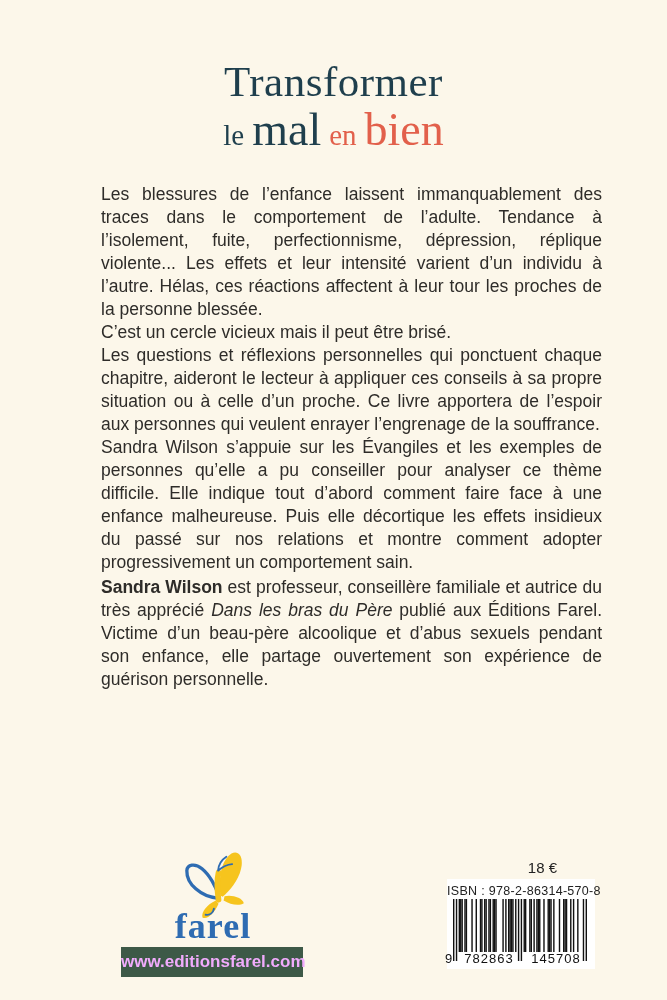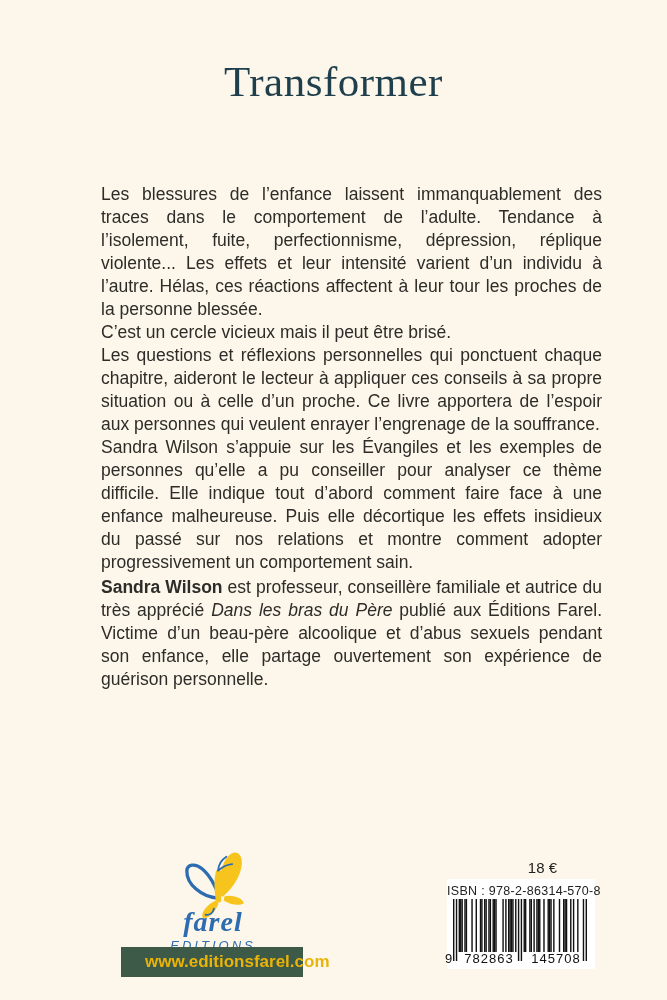--- a/index.html
+++ b/index.html
@@ -82,44 +82,42 @@
     text-align:center;
   }
   .butterfly{
     display:block;
     margin:0 auto -16px auto;
     position:relative;
     left:6px;
   }
   .farel-name{
     font-family:"Liberation Serif","DejaVu Serif",serif;
-    font-size:28px;
+    font-size:36px;
     font-weight:600;
     color:var(--farel-blue);
     line-height:1;
     letter-spacing:1px;
-    font-style:italic;
   }
   .farel-editions{
     font-size:13px;
     font-style:italic;
     letter-spacing:3px;
     color:var(--farel-blue);
     margin-top:2px;
   }
   .website-bar{
     position:absolute;
     left:103px;top:931px;width:182px;height:30px;
     background:var(--website-green);
-    color:#eab308;
+    color:#f0abfc;
     font-size:17px;
     font-weight:700;
     line-height:30px;
     text-align:center;
-    padding-left:24px;
   }
 
   
   .price{
     position:absolute;
     top:843px;right:92px;
     font-size:15px;
     color:#222222;
   }
   .barcode-box{
@@ -155,20 +153,23 @@
   .bd-1{left:36px;}
   .bd-2{left:103px;}
 </style>
 </head>
 <body>
 
 <div class="page">
 
   <header class="title-block">
     <div class="title-line1">Transformer</div>
+    <div class="title-line2">
+      <span class="t-small t-dark">le</span><span class="t-large t-dark">mal</span><span class="t-small t-red">en</span><span class="t-large t-red">bien</span>
+    </div>
   </header>
 
   <section class="synopsis">
     <p>Les blessures de l’enfance laissent immanquablement des traces dans le comportement de l’adulte. Tendance à l’isolement, fuite, perfectionnisme, dépression, réplique violente... Les effets et leur intensité varient d’un individu à l’autre. Hélas, ces réactions affectent à leur tour les proches de la personne blessée.</p>
     <p>C’est un cercle vicieux mais il peut être brisé.</p>
     <p>Les questions et réflexions personnelles qui ponctuent chaque chapitre, aideront le lecteur à appliquer ces conseils à sa propre situation ou à celle d’un proche. Ce livre apportera de l’espoir aux personnes qui veulent enrayer l’engrenage de la souffrance.</p>
     <p>Sandra Wilson s’appuie sur les Évangiles et les exemples de personnes qu’elle a pu conseiller pour analyser ce thème difficile. Elle indique tout d’abord comment faire face à une enfance malheureuse. Puis elle décortique les effets insidieux du passé sur nos relations et montre comment adopter progressivement un comportement sain.</p>
   </section>
 
   <section class="bio">

